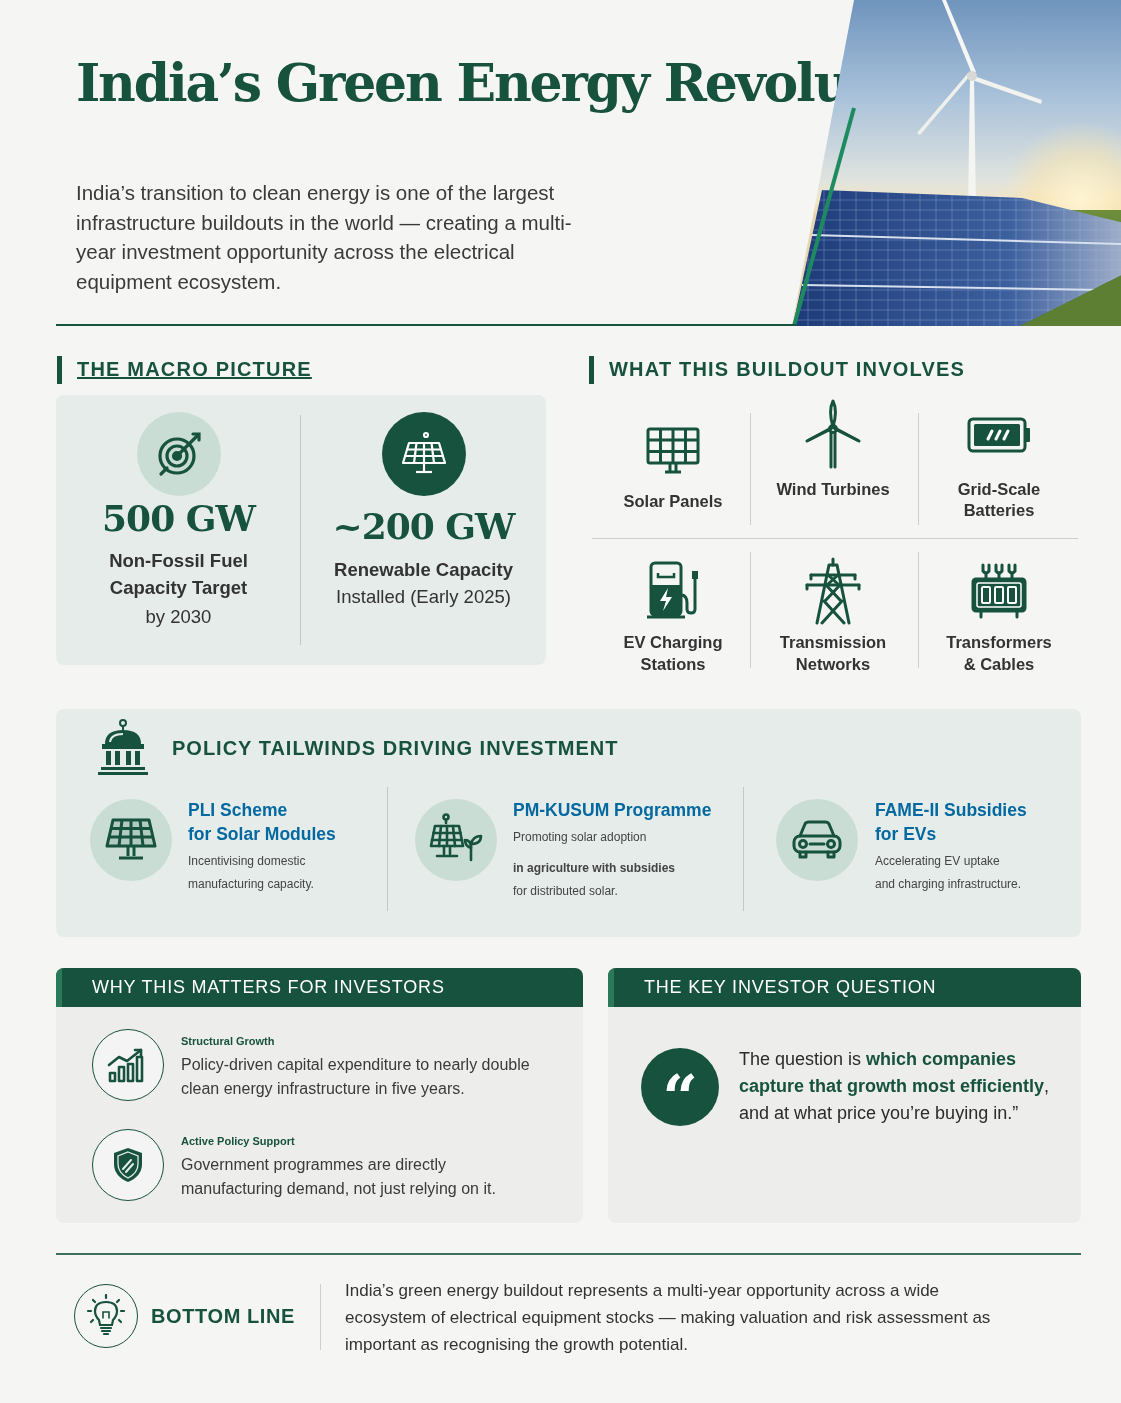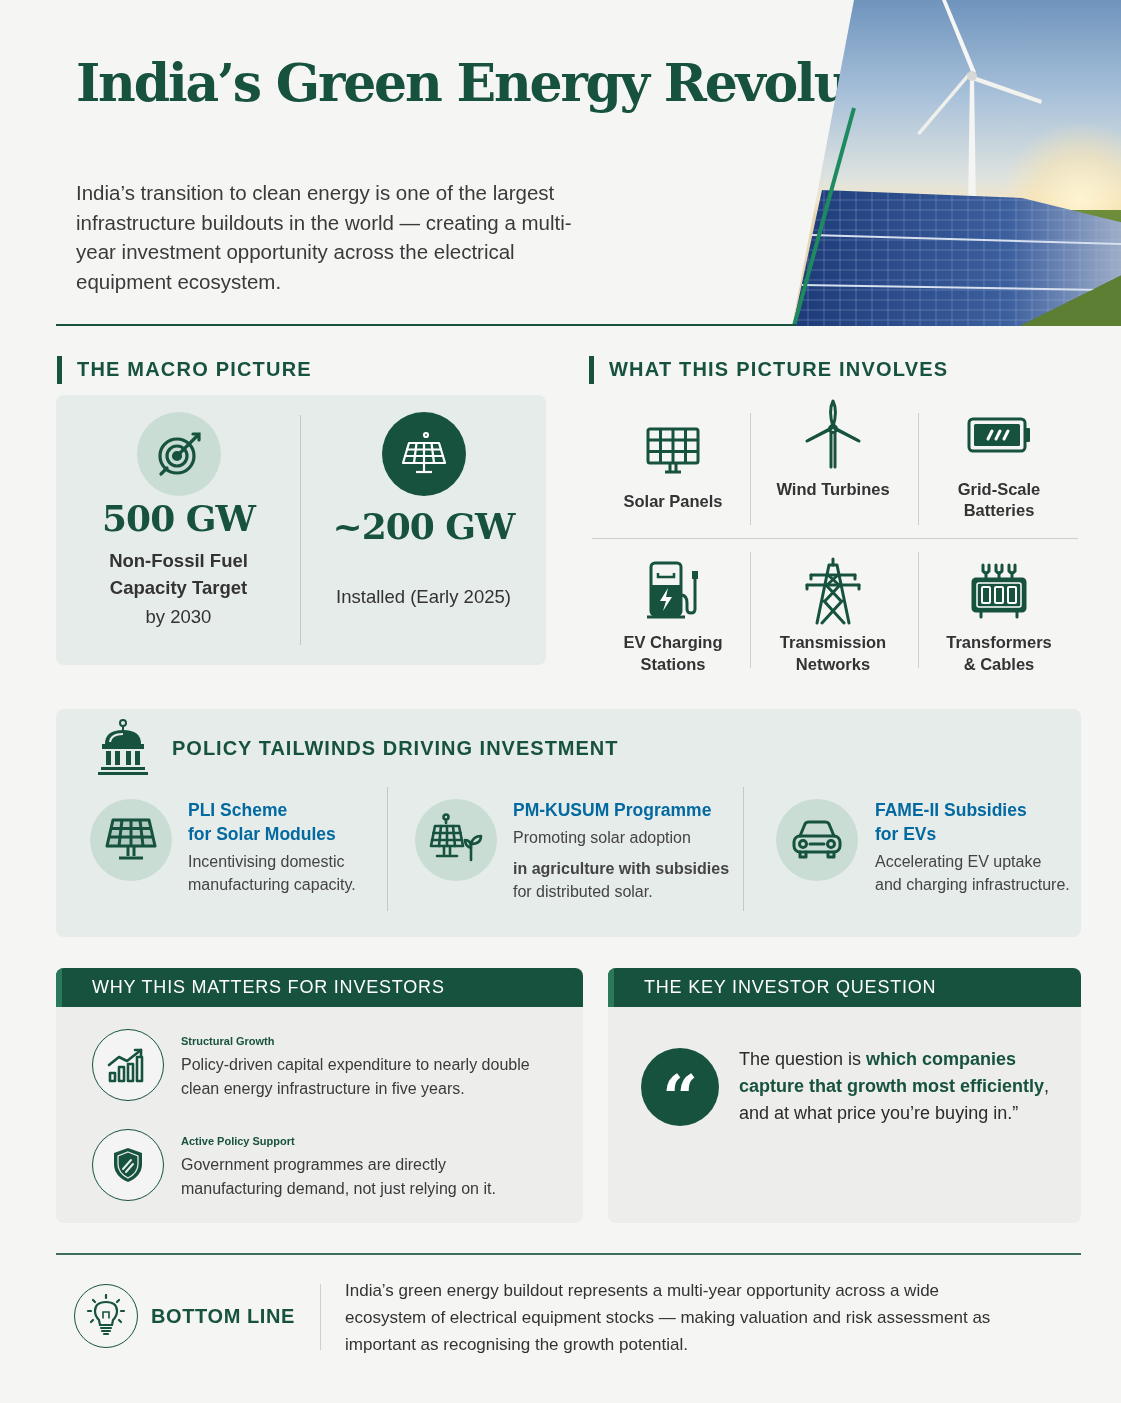--- a/index.html
+++ b/index.html
@@ -38,21 +38,21 @@
   .build-vdiv { position: absolute; width: 1px; background: #cfcfcf; }
   .build-hdiv { position: absolute; left: 0; top: 143px; width: 486px; height: 1px; background: #cfcfcf; }
 
   
   .policy { position: absolute; left: 56px; top: 709px; width: 1025px; height: 228px; background: #e6ece9; border-radius: 8px; }
   .policy-title { position: absolute; left: 116px; top: 28px; font-weight: bold; font-size: 20px; letter-spacing: 1px; color: #17523e; white-space: nowrap; }
   .policy-item { position: absolute; top: 78px; height: 130px; }
   .policy-circle { position: absolute; left: 0; top: 12px; width: 82px; height: 82px; border-radius: 50%; background: #c9ddd4; display: flex; align-items: center; justify-content: center; }
   .policy-text { position: absolute; top: 12px; }
   .policy-name { font-weight: bold; font-size: 17.5px; line-height: 23px; color: #0369a1; }
-  .policy-desc { font-size: 16px; line-height: 23px; color: #444; margin-top: 4px; }
+  .policy-desc { font-size: 12px; line-height: 23px; color: #444; margin-top: 4px; }
   .policy-div { position: absolute; top: 78px; width: 1px; height: 124px; background: #c2c9c5; }
 
   
   .card { position: absolute; top: 968px; height: 255px; background: #ededec; border-radius: 8px; overflow: hidden; }
   .card-head { position: relative; height: 39px; background: #17523e; color: #fff; font-size: 18px; letter-spacing: 0.8px; line-height: 39px; padding-left: 30px; border-left: 6px solid #2a7a5a; }
   .inv-item { position: absolute; left: 36px; }
   .inv-circle { position: absolute; left: 0; top: 0; width: 72px; height: 72px; border-radius: 50%; border: 1.5px solid #17523e; display: flex; align-items: center; justify-content: center; background: #f3f4f3; }
   .inv-text { position: absolute; left: 89px; top: 0; width: 400px; }
   .inv-name { font-weight: bold; font-size: 11px; color: #17523e; line-height: 24px; }
   .inv-desc { font-size: 16px; line-height: 24px; color: #3a3a3a; }
@@ -102,21 +102,21 @@
       <line x1="10" y1="95" x2="310" y2="100" stroke="#d7e0ee" stroke-width="2"></line>
       <polygon points="220,140 360,70 360,140" fill="#5c7f33"></polygon>
     </svg>
   </div>
   <svg class="hero-photo-edge" viewBox="0 0 64 326">
     <line x1="62" y1="108" x2="2" y2="326" stroke="#1d8a5f" stroke-width="4"></line>
   </svg>
   <div class="hero-rule"></div>
 </section>
 
-<h2 class="sec-head" style="left:57px;top:358px;">THE MACRO PICTURE</h2>
+<h2 class="sec-head" style="left:57px;top:358px;text-decoration:underline;">THE MACRO PICTURE</h2>
 <div class="macro-card">
   <div class="macro-col" style="left:0;">
     <div class="macro-icon" style="top:17px;background:#c9ddd4;">
       <svg width="52" height="52" viewBox="0 0 52 52" fill="none" stroke="#17523e" stroke-width="3.2" stroke-linecap="round">
         <circle cx="24" cy="28" r="17"></circle>
           <circle cx="24" cy="28" r="10"></circle>
           <circle cx="24" cy="28" r="3.5" fill="#17523e"></circle>
         <line x1="24" y1="28" x2="44" y2="8"></line>
           <path d="M40 6 L46 6 L46 12"></path>
           <path d="M8 46 L14 40"></path>
@@ -136,25 +136,26 @@
           <line x1="7.5" y1="29" x2="46.5" y2="29"></line>
         <line x1="19.5" y1="16" x2="17" y2="36"></line>
           <line x1="27" y1="16" x2="27" y2="36"></line>
           <line x1="34.5" y1="16" x2="37" y2="36"></line>
         <line x1="27" y1="36" x2="27" y2="44"></line>
           <line x1="19" y1="45" x2="35" y2="45"></line>
         <circle cx="29" cy="8" r="2"></circle>
       </svg>
     </div>
     <div class="macro-value" style="top:110px;">~200 GW</div>
+    <div class="macro-label" style="top:161px;font-weight:bold;">Renewable Capacity</div>
     <div class="macro-label" style="top:188px;">Installed (Early 2025)</div>
   </div>
 </div>
 
-<h2 class="sec-head" style="left:589px;top:358px;">WHAT THIS PICTURE INVOLVES</h2>
+<h2 class="sec-head" style="left:589px;top:358px;">WHAT THIS BUILDOUT INVOLVES</h2>
 <div class="build-grid">
   <div class="build-vdiv" style="left:158px;top:18px;height:112px;"></div>
   <div class="build-vdiv" style="left:326px;top:18px;height:112px;"></div>
   <div class="build-hdiv"></div>
   <div class="build-vdiv" style="left:158px;top:157px;height:116px;"></div>
   <div class="build-vdiv" style="left:326px;top:157px;height:116px;"></div>
 
   <div class="build-cell" style="left:0;top:12px;">
     <svg class="ico" viewBox="0 0 64 64" fill="none" stroke="#17523e" stroke-width="3" stroke-linejoin="round">
       <rect x="7" y="14" width="50" height="34" rx="2"></rect>

